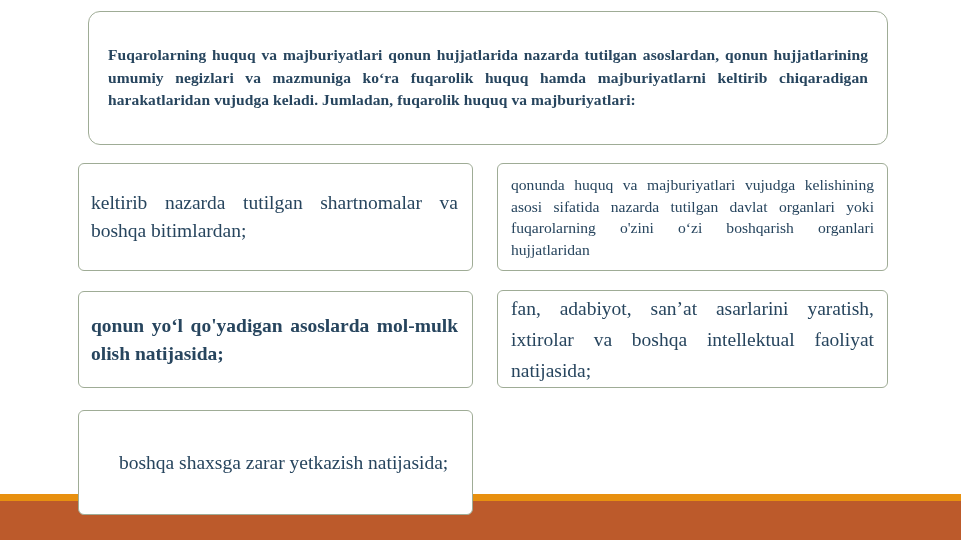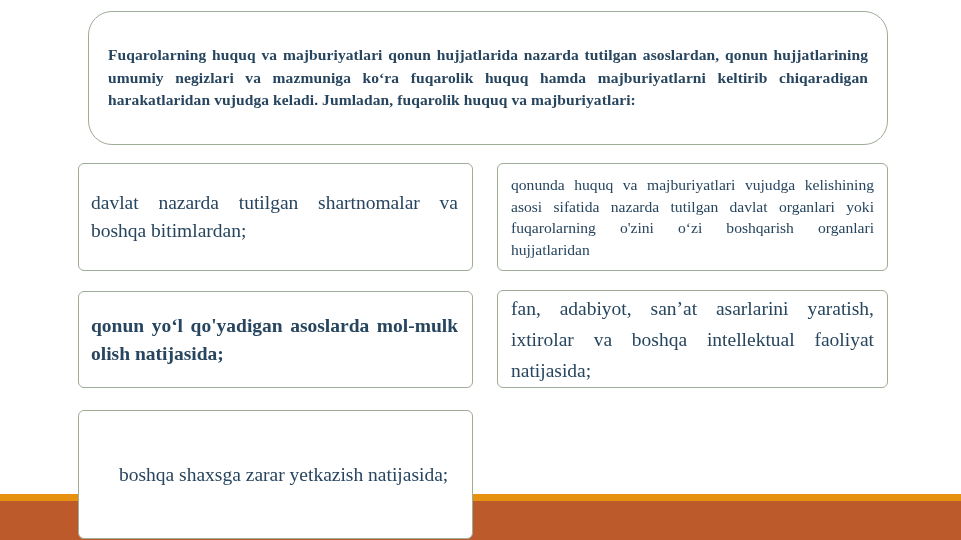--- a/index.html
+++ b/index.html
@@ -58,21 +58,21 @@
     text-align-last: left;
     -moz-text-align-last: left;
   }
 
   
   #box-intro {
     left: 88px;
     top: 11px;
     width: 800px;
     height: 134px;
-    border-radius: 24px;
+    border-radius: 12px;
     padding: 10px 19px 10px 19px;
     align-items: center;
   }
   #box-intro p {
     font-weight: bold;
     font-size: 15.5px;
     line-height: 22.5px;
     letter-spacing: 0.1px;
   }
 
@@ -81,21 +81,21 @@
     left: 78px;
     width: 395px;
     padding: 0 14px 0 12px;
   }
   .box-left p {
     font-size: 19.5px;
     line-height: 28px;
   }
   #box-l1 { top: 163px; height: 108px; }
   #box-l2 { top: 291px; height: 97px; font-weight: bold; }
-  #box-l3 { top: 410px; height: 129px; padding-left: 40px; }
+  #box-l3 { top: 410px; height: 105px; padding-left: 40px; }
 
   
   .box-right {
     left: 497px;
     width: 391px;
     padding: 0 13px 0 13px;
   }
   #box-r1 {
     top: 163px;
     height: 108px;
@@ -128,21 +128,21 @@
 <div class="slide">
 
   <div class="footer-amber"></div>
   <div class="footer-rust"></div>
 
   <div class="box" id="box-intro">
     <p>Fuqarolarning huquq va majburiyatlari qonun hujjatlarida nazarda tutilgan asoslardan, qonun hujjatlarining umumiy negizlari va mazmuniga ko‘ra fuqarolik huquq hamda majburiyatlarni keltirib chiqaradigan harakatlaridan vujudga keladi. Jumladan, fuqarolik huquq va majburiyatlari:</p>
   </div>
 
   <div class="box box-left" id="box-l1">
-    <p>davlat nazarda tutilgan shartnomalar va boshqa bitimlardan;</p>
+    <p>keltirib nazarda tutilgan shartnomalar va boshqa bitimlardan;</p>
   </div>
 
   <div class="box box-left" id="box-l2">
     <p>qonun yo‘l qo'yadigan asoslarda mol-mulk olish natijasida;</p>
   </div>
 
   <div class="box box-left" id="box-l3">
     <p>boshqa shaxsga zarar yetkazish natijasida;</p>
   </div>
 

